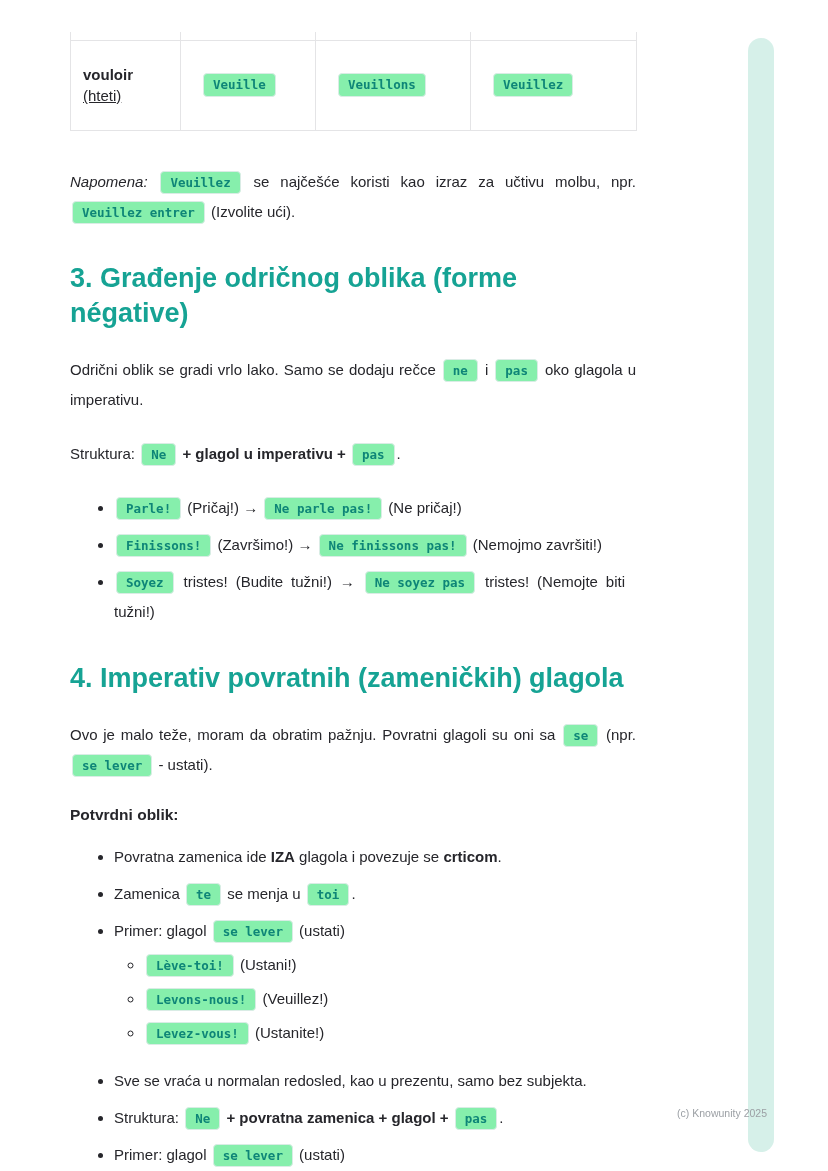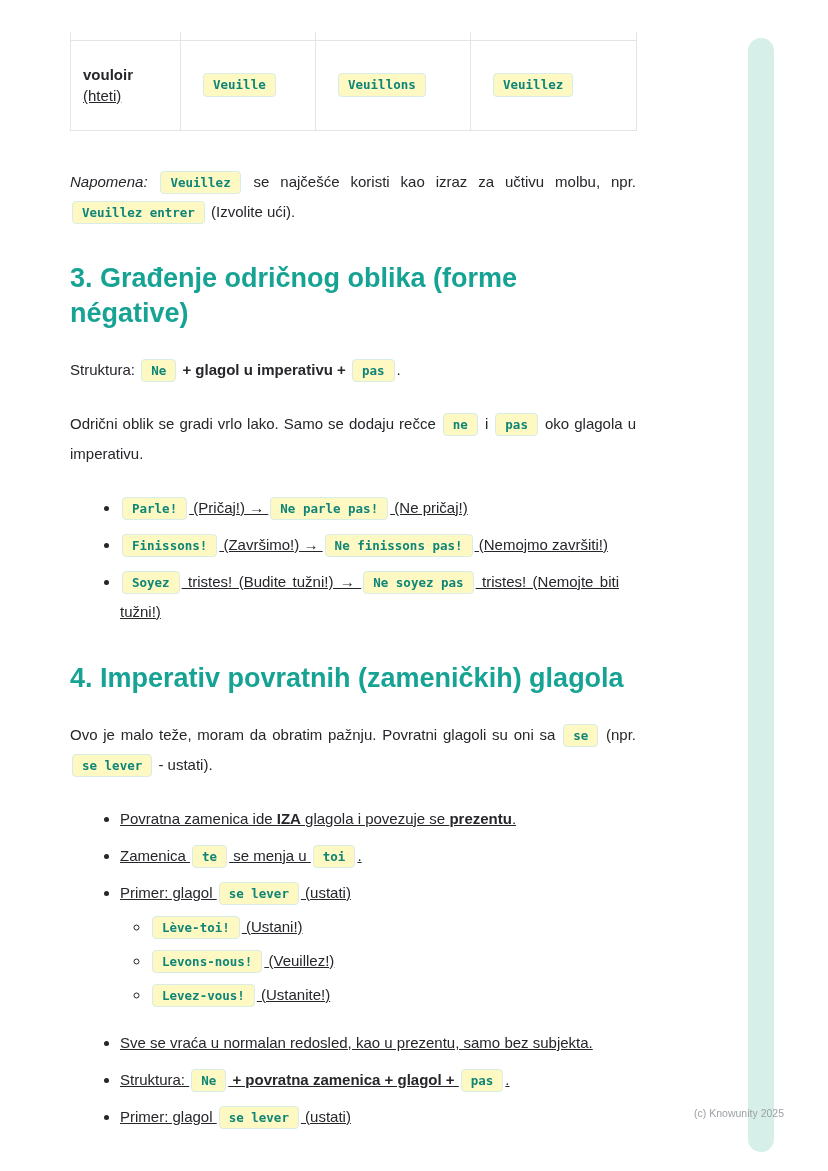--- a/index.html
+++ b/index.html
@@ -24,21 +24,21 @@
   .trans { display: block; margin-top: 4px; text-decoration: underline; }
   .form-cell { padding-left: 20px; }
 
   
   .badge, code.badge {
     display: inline-block;
     font-family: "DejaVu Sans Mono", monospace;
     font-size: 12.5px;
     font-weight: bold;
     color: #0e8577;
-    background: #fef9c3;
+    background: #86efac;
     border: 1px solid #d9ece5;
     border-radius: 4px;
     padding: 3px 9px;
     margin: 0 2px;
     line-height: 1.25;
     white-space: nowrap;
     vertical-align: baseline;
   }
 
   .para { font-size: 15px; line-height: 30px; text-align: justify; margin: 24px 0; }
@@ -46,38 +46,38 @@
   .heading {
     color: #16a394;
     font-size: 27px;
     line-height: 1.3;
     font-weight: bold;
     margin: 34px 0 22px;
   }
   .label { font-weight: bold; font-size: 15.5px; margin: 26px 0 12px; }
 
   .list { margin: 18px 0; padding-left: 33px; list-style: disc; }
-  .list > li { margin: 7px 17px; font-size: 15px; line-height: 30px; text-align: justify; text-decoration: underline; }
+  .list > li { margin: 7px 11px; font-size: 15px; line-height: 30px; text-align: justify; }
   .sublist { list-style: circle; margin: 4px 0 2px; padding-left: 30px; }
   .sublist > li { margin: 4px 0; }
 
   em { font-style: italic; }
   strong { font-weight: bold; }
 
   .scroll-strip {
     position: absolute;
     right: 54px; top: 38px;
     width: 26px; height: 1114px;
     border-radius: 13px;
     background: #d6f0e9;
     z-index: 1;
   }
   .watermark {
     position: absolute;
-    right: 44px; bottom: 52px;
+    right: 61px; bottom: 52px;
     font-size: 10.5px;
     color: #9ca0a5;
     z-index: 2;
   }
 </style>
 </head>
 <body>
 
 <div class="page">
 
@@ -112,44 +112,45 @@
             <code class="badge">Veuillez</code>
           </td>
         </tr>
       </tbody>
     </table>
 
     <p class="para note"><em>Napomena: </em><code class="badge">Veuillez</code><span> se najčešće koristi kao izraz za učtivu molbu, npr. </span><code class="badge">Veuillez entrer</code><span> (Izvolite ući).</span></p>
 
     <h2 class="heading">3. Građenje odričnog oblika (forme négative)</h2>
 
+    <p class="para"><span>Odrični oblik se gradi vrlo lako. Samo se dodaju rečce </span><code class="badge">ne</code><span> i </span><code class="badge">pas</code><span> oko glagola u imperativu.</span></p>
+
     <p class="para"><span>Struktura: </span><code class="badge">Ne</code><strong> + glagol u imperativu + </strong><code class="badge">pas</code><span>.</span></p>
-
-    <p class="para"><span>Odrični oblik se gradi vrlo lako. Samo se dodaju rečce </span><code class="badge">ne</code><span> i </span><code class="badge">pas</code><span> oko glagola u imperativu.</span></p>
 
     <ul class="list">
       <li>
         <span class="rich"><code class="badge">Parle!</code><span> (Pričaj!) → </span><code class="badge">Ne parle pas!</code><span> (Ne pričaj!)</span></span>
       </li>
       <li>
         <span class="rich"><code class="badge">Finissons!</code><span> (Završimo!) → </span><code class="badge">Ne finissons pas!</code><span> (Nemojmo završiti!)</span></span>
       </li>
       <li>
         <span class="rich"><code class="badge">Soyez</code><span> tristes! (Budite tužni!) → </span><code class="badge">Ne soyez pas</code><span> tristes! (Nemojte biti tužni!)</span></span>
       </li>
     </ul>
 
     <h2 class="heading">4. Imperativ povratnih (zameničkih) glagola</h2>
 
     <p class="para"><span>Ovo je malo teže, moram da obratim pažnju. Povratni glagoli su oni sa </span><code class="badge">se</code><span> (npr. </span><code class="badge">se lever</code><span> - ustati).</span></p>
 
+    <p class="label">Potvrdni oblik:</p>
 
     <ul class="list">
       <li>
-        <span class="rich"><span>Povratna zamenica ide </span><strong>IZA</strong><span> glagola i povezuje se </span><strong>prezentu</strong><span>.</span></span>
+        <span class="rich"><span>Povratna zamenica ide </span><strong>IZA</strong><span> glagola i povezuje se </span><strong>crticom</strong><span>.</span></span>
       </li>
       <li>
         <span class="rich"><span>Zamenica </span><code class="badge">te</code><span> se menja u </span><code class="badge">toi</code><span>.</span></span>
       </li>
       <li>
         <span class="rich"><span>Primer: glagol </span><code class="badge">se lever</code><span> (ustati)</span></span>
         <ul class="sublist">
           <li>
             <span class="rich"><code class="badge">Lève-toi!</code><span> (Ustani!)</span></span>
           </li>

